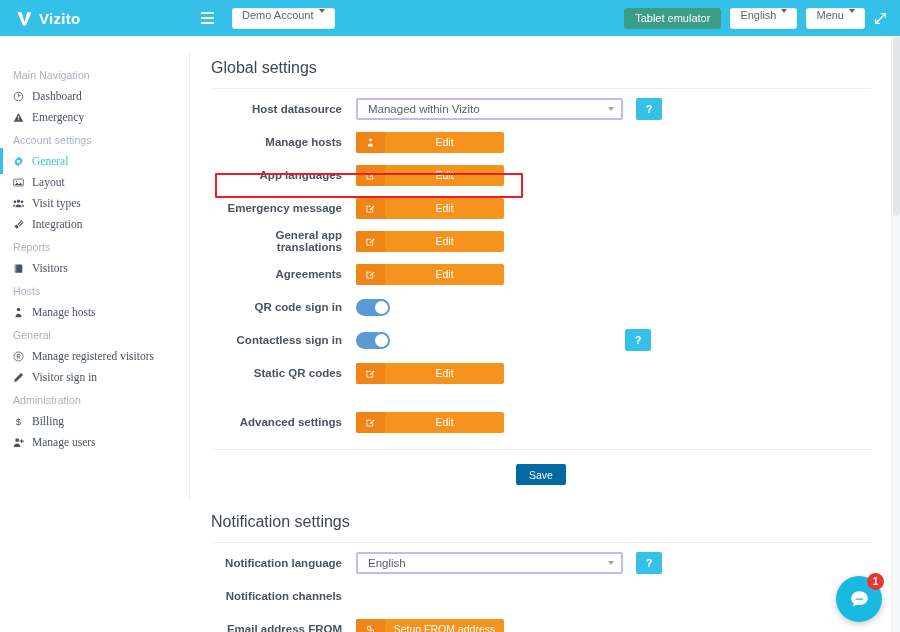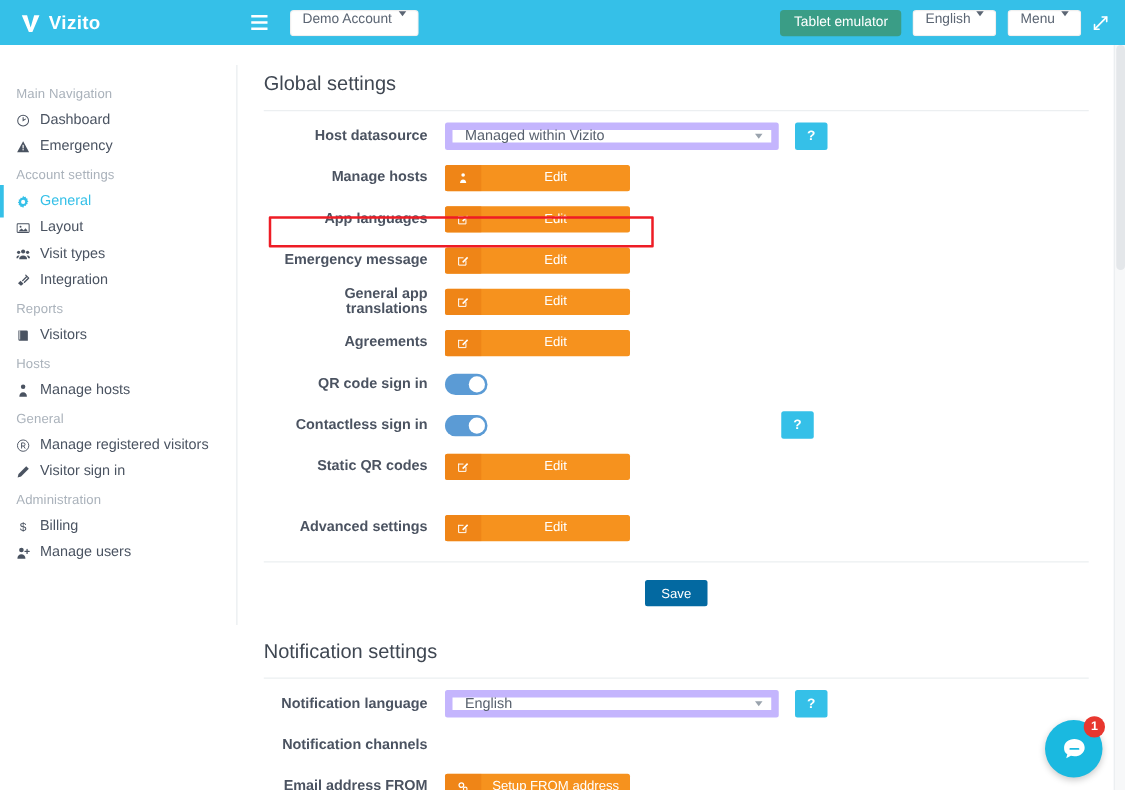--- a/index.html
+++ b/index.html
@@ -87,21 +87,21 @@
     width: 17px; display:inline-flex; align-items:center; justify-content:flex-start;
     flex: 0 0 17px; color: #4a5361;
   }
   .nav-item .ico svg { display:block; }
   .nav-item.active { color: #35c0e8; }
   .nav-item.active .ico { color: #35c0e8; }
   .nav-item.active::before {
     content:''; position:absolute; left:0; top:-3px; bottom:-3px;
     width:3px; background:#35c0e8;
   }
-  .nav-label { padding-left: 2px; }
+  .nav-label { padding-left: 2px; font-family: Liberation Serif, serif; }
 
   
   #content {
     position: absolute; top: 47px; left: 191px;
     width: 700px; height: 596px;
     background: #ffffff;
     overflow: hidden;
   }
   #content-inner { padding: 0 0 0 0; }
 
@@ -118,21 +118,21 @@
   }
   .flabel {
     width: 145px; flex: 0 0 145px;
     text-align: right; padding-right: 14px;
     font-size: 11.5px; color: #4b5361; font-weight: bold;
   }
   .fctrl { display: flex; align-items: center; }
 
   .select-box {
     width: 267px; height: 22px;
-    border: 6px solid #c4b5fd; border-radius: 2px;
+    border: 2px solid #c4b5fd; border-radius: 2px;
     background: #ffffff;
     display: flex; align-items: center; justify-content: space-between;
     padding: 0 7px 0 10px;
     font-size: 11.5px; color: #57606d; cursor: pointer;
   }
   .select-box .caret-sm {
     border-left:3px solid transparent; border-right:3px solid transparent;
     border-top:4px solid #9aa3ad;
   }
 

